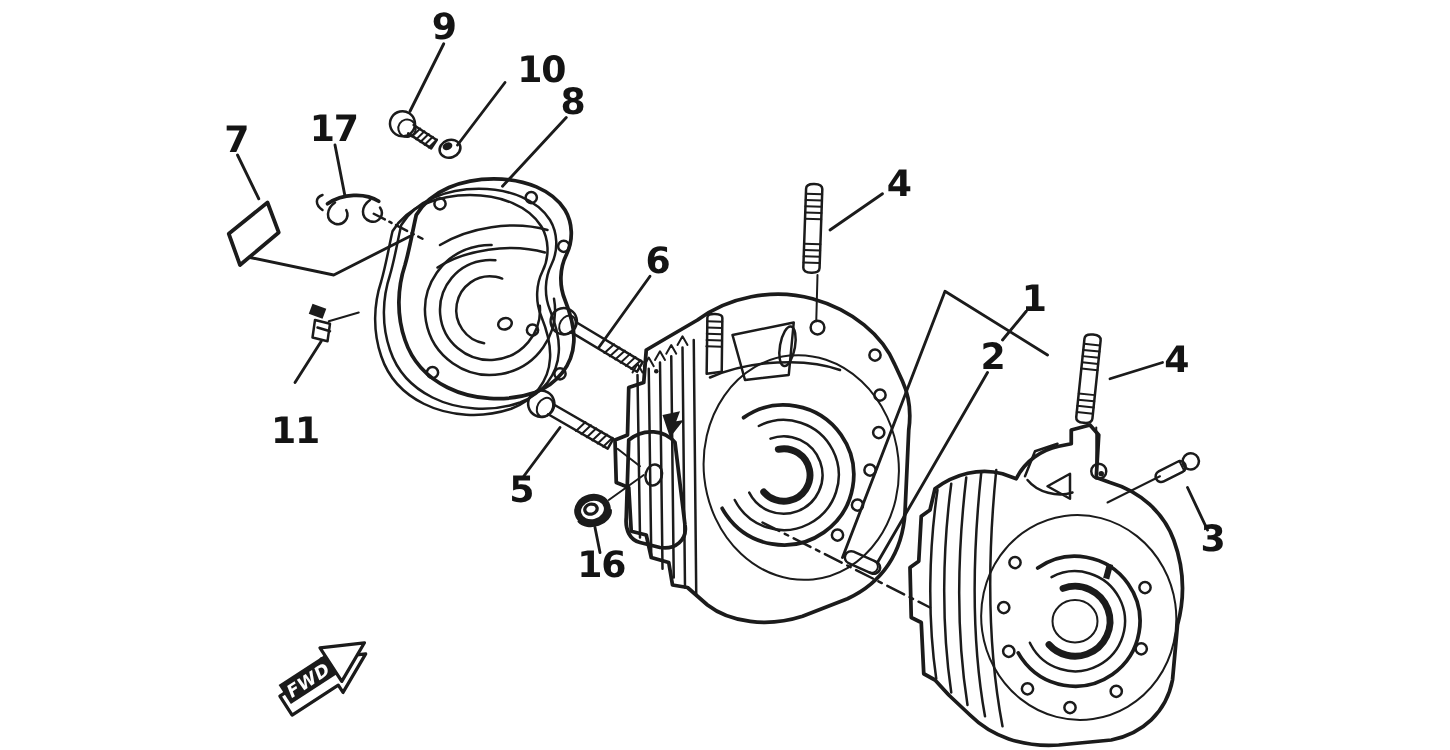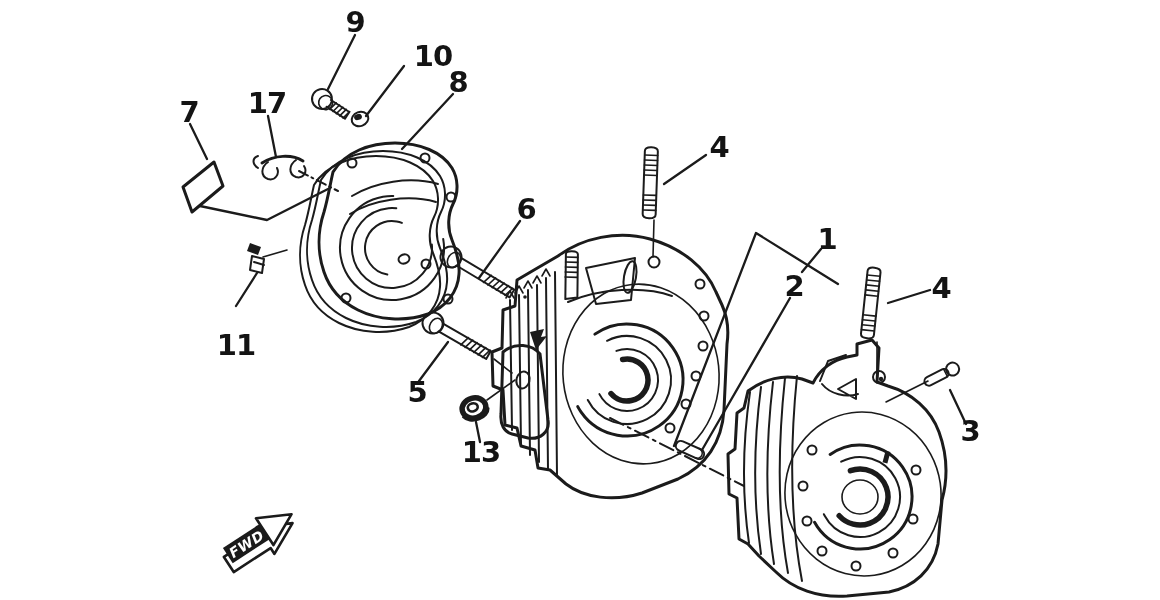--- a/index.html
+++ b/index.html
@@ -221,15 +221,15 @@
       <div class="callout" style="left: 719px; top: 147px;">4</div>
       <div class="callout" style="left: 941px; top: 288px;">4</div>
       <div class="callout" style="left: 417px; top: 392px;">5</div>
       <div class="callout" style="left: 526px; top: 209px;">6</div>
       <div class="callout" style="left: 189px; top: 112px;">7</div>
       <div class="callout" style="left: 458px; top: 82px;">8</div>
       <div class="callout" style="left: 355px; top: 22px;">9</div>
       <div class="callout" style="left: 407px; top: 56px; margin-left: 26px;">10</div>
       <div class="callout" style="left: 236px; top: 317px; margin-top: 28px;">11</div>
       <div class="callout" style="left: 267px; top: 103px;">17</div>
-      <div class="callout" style="left: 481px; top: 452px;">13</div>
+      <div class="callout" style="left: 481px; top: 452px;">16</div>
     </div>
 </div>
 
 </body></html>

